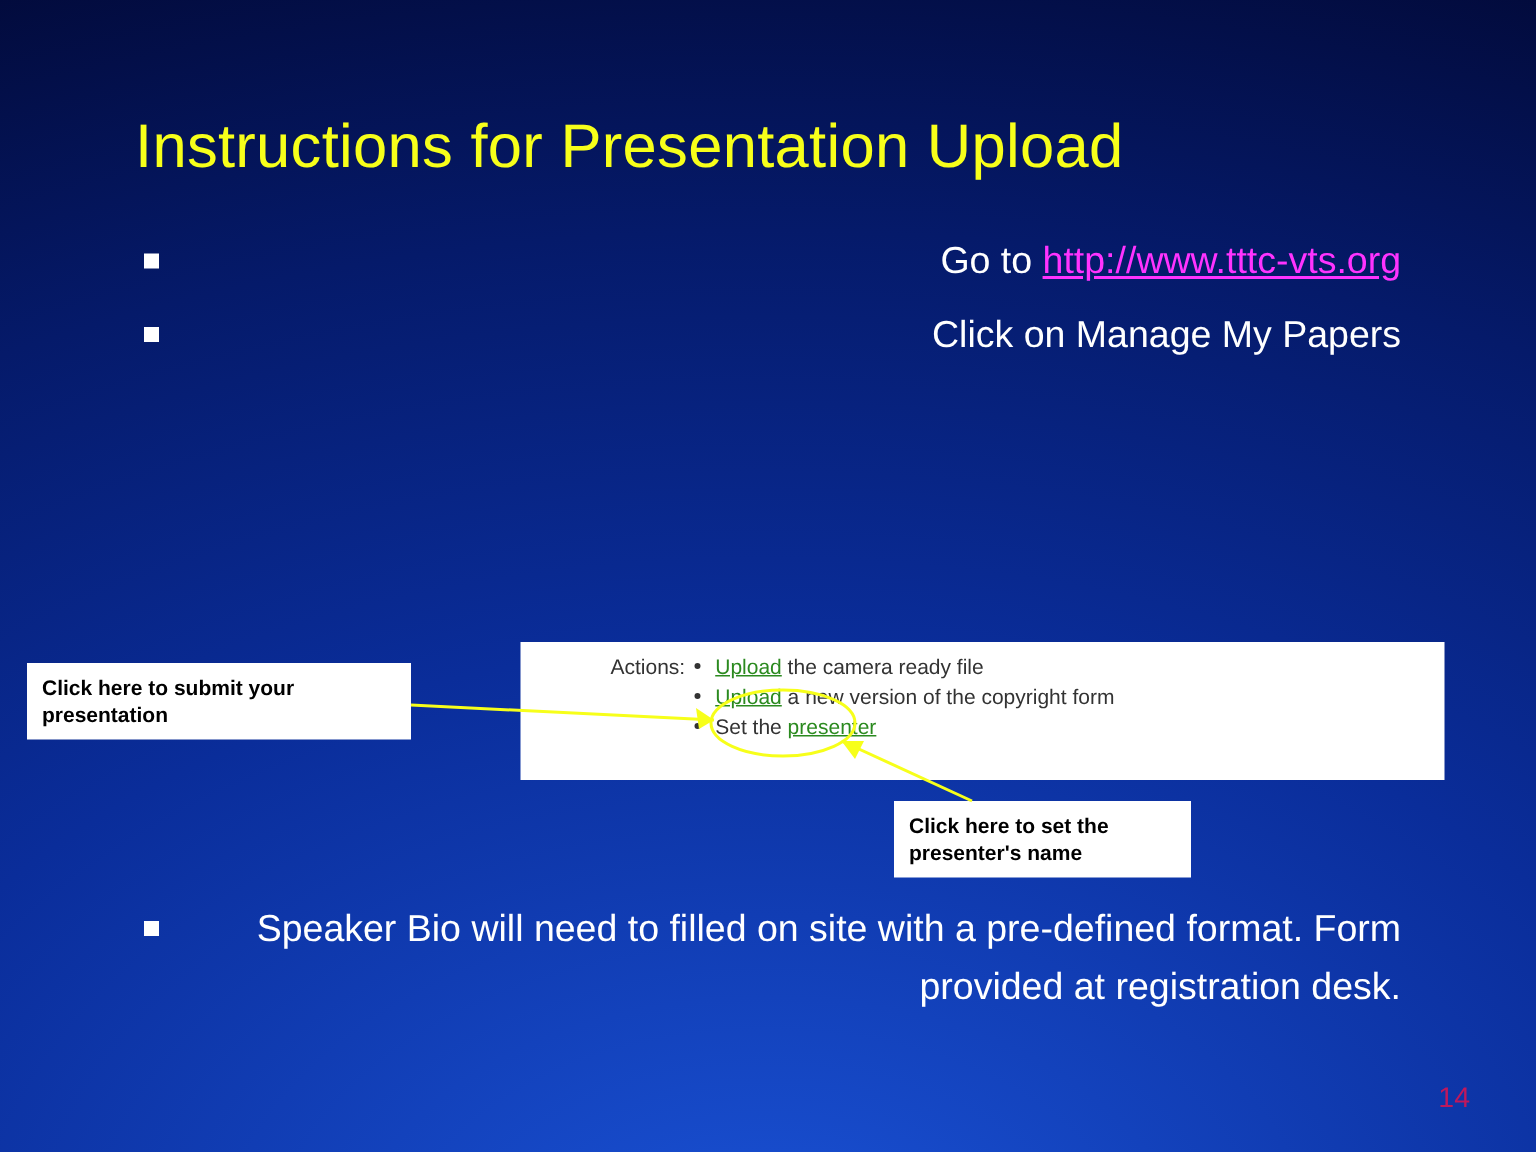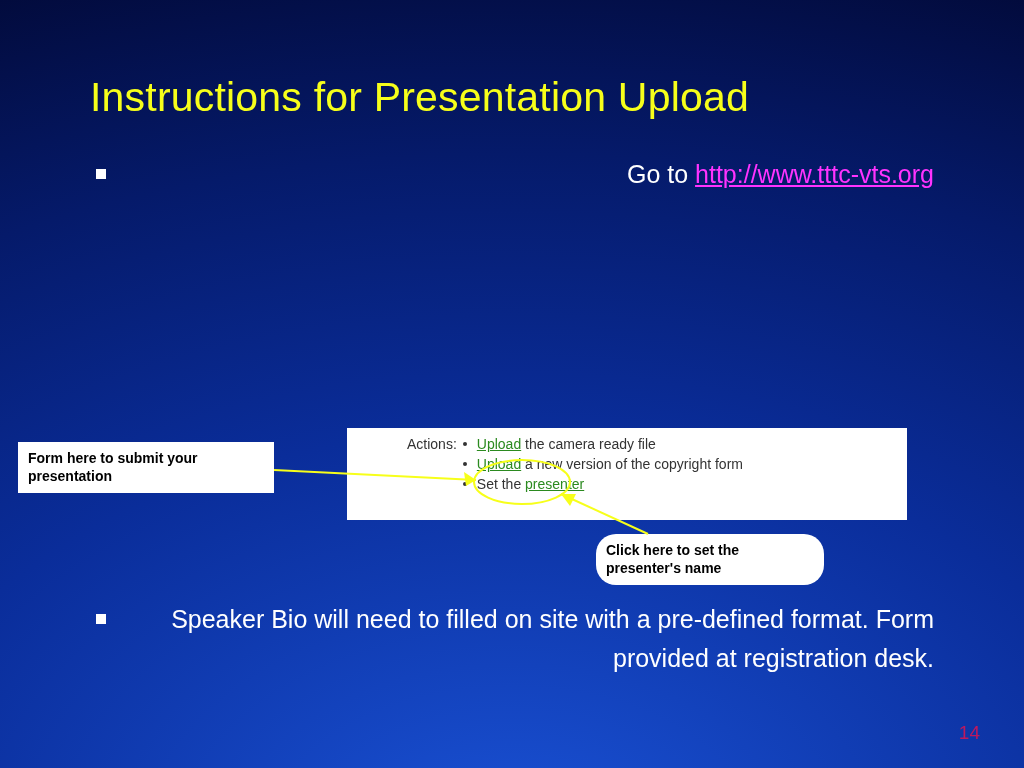--- a/index.html
+++ b/index.html
@@ -50,21 +50,21 @@
     left: 58px; top: 16px;
     width: 6px; height: 6px;
     background: #fff;
     border-radius: 50%;
   }
   .hl-yellow { color: #f7ff1a; }
   a.link-magenta { color: #ff33ff; text-decoration: underline; }
   .actions-box {
     position: absolute;
     left: 347px; top: 428px;
-    width: 560px; height: 92px;
+    width: 616px; height: 92px;
     background: #fff;
     color: #333;
     font-family: Verdana, Arial, sans-serif;
     font-size: 14px;
     padding: 6px 10px 6px 60px;
   }
   .actions-row { display: flex; align-items: flex-start; }
   .actions-label { color: #333; margin-right: 6px; line-height: 20px; }
   .actions-list { list-style: none; }
   .actions-list li { position: relative; padding-left: 14px; line-height: 20px; color: #333; }
@@ -74,56 +74,57 @@
     position: absolute;
     background: #fff;
     color: #000;
     font-size: 14px;
     font-weight: 700;
     padding: 8px 10px;
     line-height: 1.25;
     font-family: Arial, sans-serif;
   }
   .callout-left { left: 18px; top: 442px; width: 256px; }
-  .callout-right { left: 596px; top: 534px; width: 228px; border-radius: 20px; }
+  .callout-right { left: 596px; top: 534px; width: 198px; }
   .pagenum {
     position: absolute;
     right: 44px; bottom: 24px;
     color: #be185d;
     font-size: 19px;
   }
   svg.overlay { position: absolute; inset: 0; width: 1024px; height: 768px; pointer-events: none; }
   .lower-block { position: absolute; left: 90px; top: 600px; width: 844px; }
   .lower-block ul.top > li { margin-bottom: 0; }
 </style>
 </head>
 <body>
 
 <div class="slide">
   <h1 class="title">Instructions for Presentation Upload</h1>
 
   <ul class="top">
     <li>
       <span>Go to </span><a href="#" class="link-magenta">http://www.tttc-vts.org</a>
     </li>
+    <li>Click on Manage My Papers</li>
   </ul>
 </div>
 
 <div class="actions-box">
   <div class="actions-row">
     <span class="actions-label">Actions:</span>
     <ul class="actions-list">
       <li><span class="glink">Upload</span><span> the camera ready file</span></li>
       <li><span class="glink">Upload</span><span> a new version of the copyright form</span></li>
       <li><span>Set the </span><span class="glink">presenter</span></li>
     </ul>
   </div>
 </div>
 
-<div class="callout callout-left">Form here to submit your presentation</div>
+<div class="callout callout-left">Click here to submit your presentation</div>
 <div class="callout callout-right">Click here to set the presenter's name</div>
 
 <div class="lower-block">
   <ul class="top">
     <li>Speaker Bio will need to filled on site with a pre-defined format. Form provided at registration desk.</li>
   </ul>
 </div>
 
 <div class="pagenum">14</div>
 

